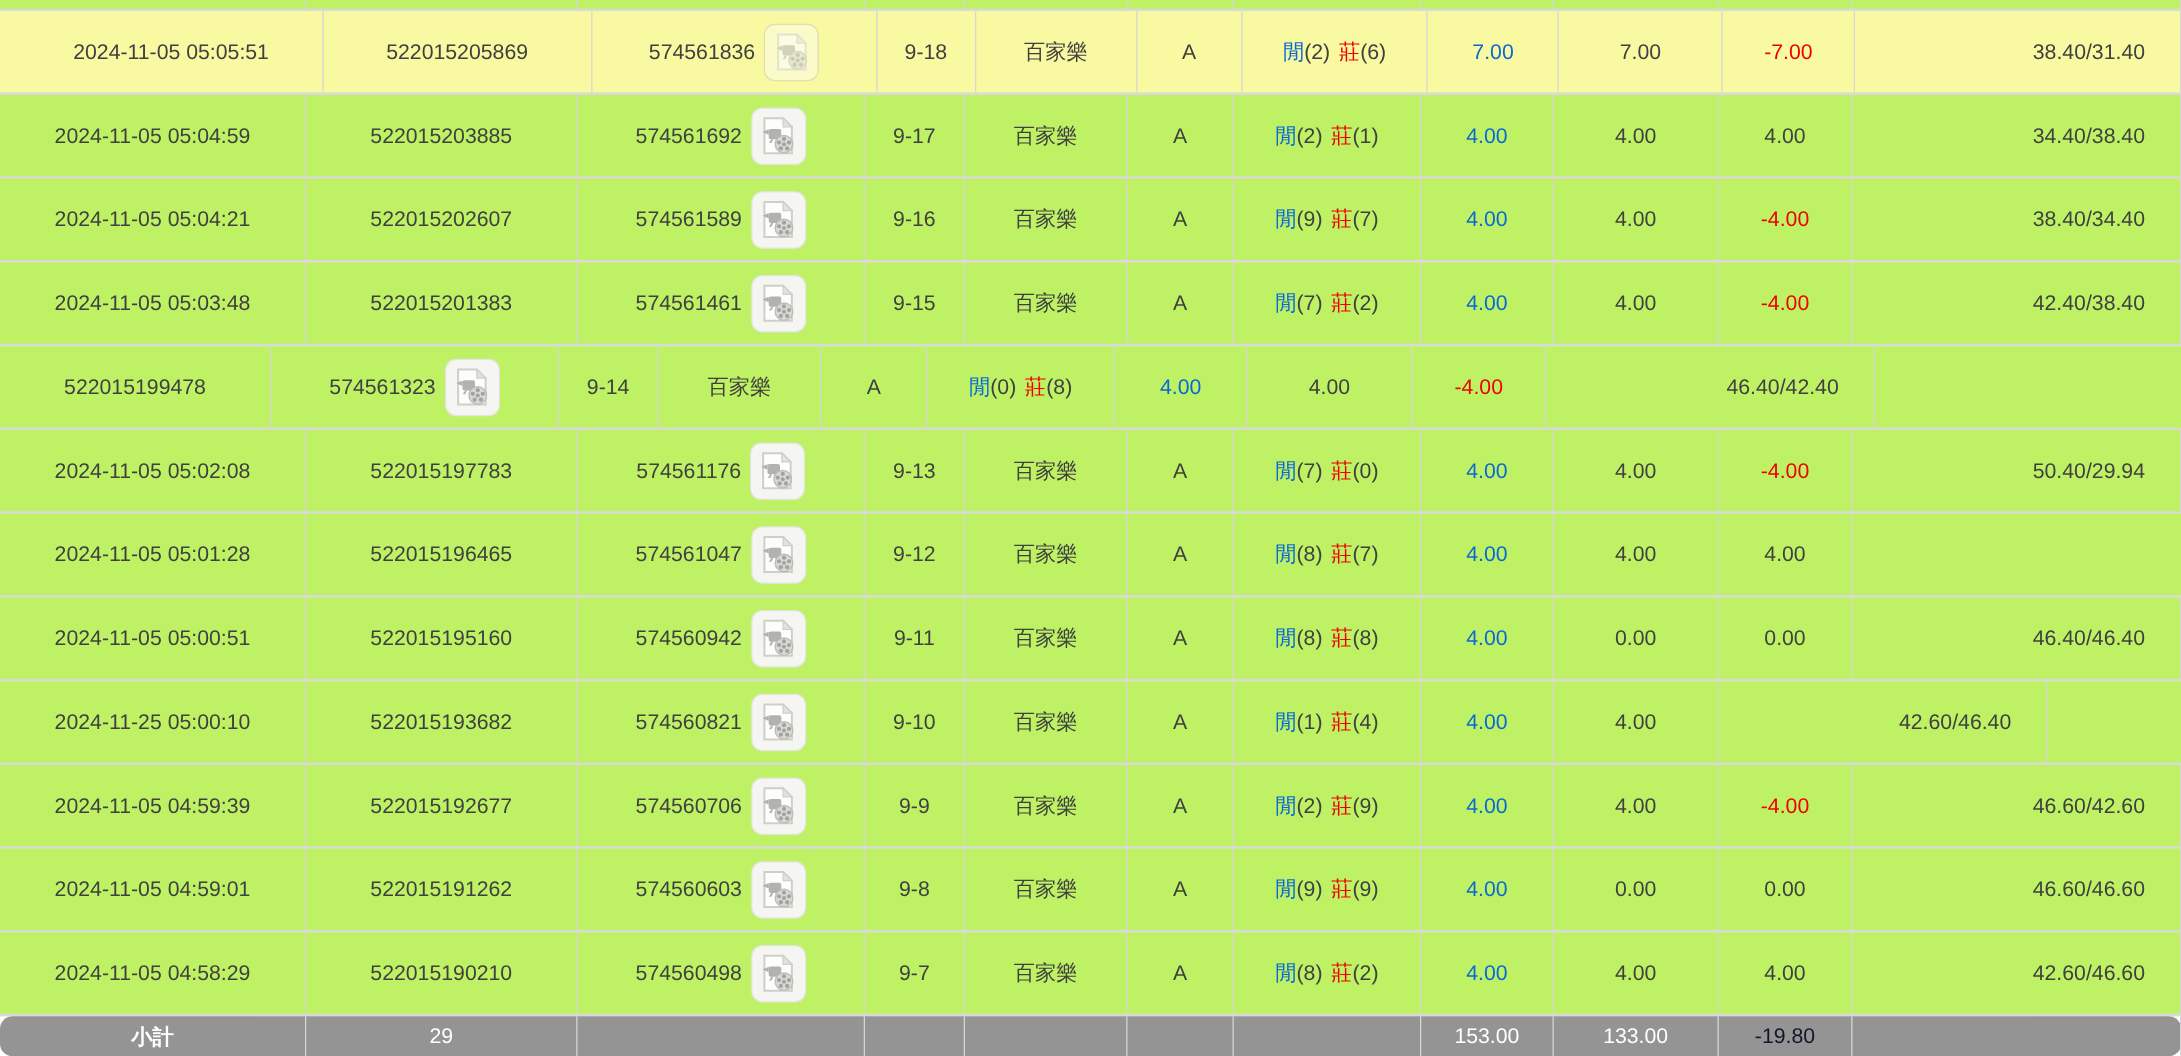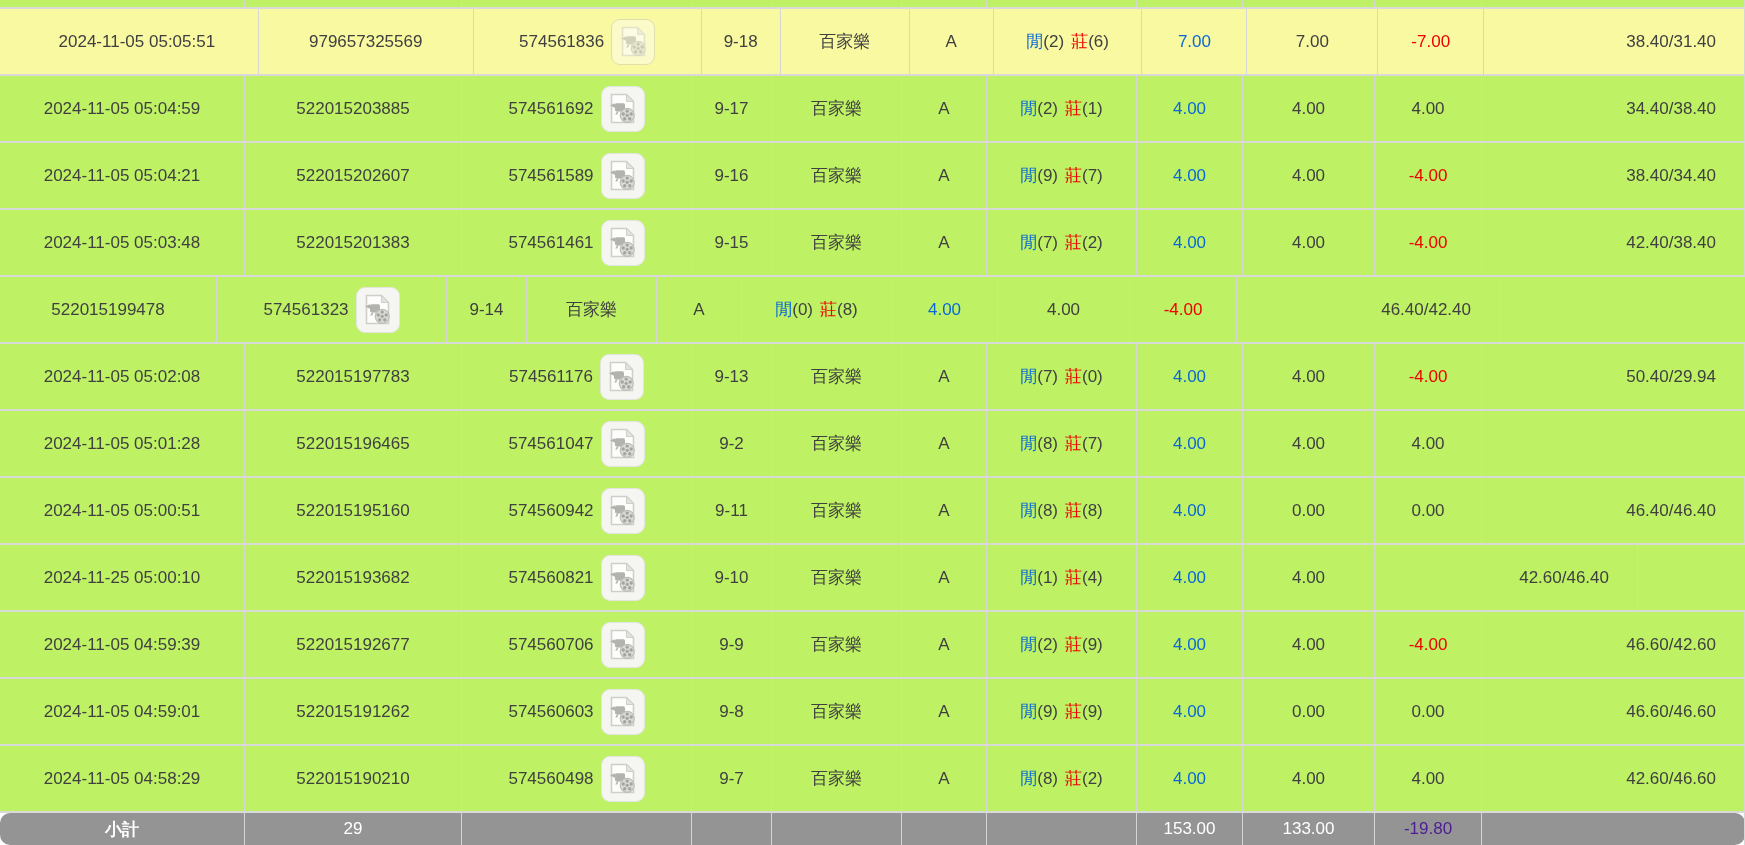--- a/index.html
+++ b/index.html
@@ -18,21 +18,21 @@
     border-right:1px solid #d6d6d6;
     display:flex;align-items:center;justify-content:center;
     white-space:nowrap;overflow:hidden;
   }
   .c1{width:245px}.c2{width:217px}.c3{width:230px}.c4{width:80px}
   .c5{width:130px}.c6{width:85px}.c7{width:150px}.c8{width:106px}
   .c9{width:132px}.c10{width:107px}
   .c11{width:263px;justify-content:flex-end;padding-right:28px}
   .blue{color:#0a68d6;}
   .red{color:#ee0000;}
-  .neg{color:#4c1d95;}
+  .neg{color:#0f172a;}
   .bold{font-weight:bold;}
   .gap{display:inline-block;width:7px;}
   .vbtn{
     width:44px;height:46px;margin-left:7px;flex:0 0 auto;
     border-radius:9px;background:#f5f5f2;border:1px solid #e4e4e0;
     display:flex;align-items:center;justify-content:center;cursor:pointer;padding:0;
   }
   .highlight .vbtn{background:rgba(255,255,255,0.42);border-color:rgba(222,220,170,0.9);}
   .highlight .vbtn svg{opacity:0.55;}
 </style>
@@ -49,21 +49,21 @@
       <div class="cell c6"></div>
       <div class="cell c7"></div>
       <div class="cell c8"></div>
       <div class="cell c9"></div>
       <div class="cell c10"></div>
       <div class="cell c11"></div>
     </div>
   <div style="display:contents"></div>
   <div class="row highlight">
       <div class="cell c1">2024-11-05 05:05:51</div>
-      <div class="cell c2">979657325569</div>
+      <div class="cell c2">522015205869</div>
       <div class="cell c3">
         <span>574561836</span>
         <button class="vbtn">
           <svg width="27" height="31" viewBox="0 0 27 31">
     <path d="M2.5 1.5 h15 l7 7 v21 h-22 z" fill="#fdfdfc" stroke="#cfcfca" stroke-width="1.6"></path>
     <path d="M17.5 1.5 l7 7 h-7 z" fill="#e3e3de" stroke="#cfcfca" stroke-width="1"></path>
     <path d="M1 12.5 l5 2.2 v-4.4 z" fill="#b2b2ae"></path>
     <rect x="6" y="10.2" width="10" height="8.2" rx="1.6" fill="#b2b2ae"></rect>
     <path d="M8 18.4 l-1.8 3 h2 l1.4-3 z" fill="#b2b2ae"></path>
     <path d="M13 18.4 l1.8 3 h-2 l-1.4-3 z" fill="#b2b2ae"></path>
@@ -297,21 +297,21 @@
     <circle cx="18.2" cy="22.3" r="7" fill="#dBdBd6" stroke="#bdbdb8" stroke-width="1.2"></circle>
     <circle cx="18.2" cy="22.3" r="1.6" fill="#a3a39f"></circle>
     <circle cx="18.2" cy="18.1" r="1.7" fill="#a3a39f"></circle>
     <circle cx="14.2" cy="21.0" r="1.7" fill="#a3a39f"></circle>
     <circle cx="15.7" cy="25.7" r="1.7" fill="#a3a39f"></circle>
     <circle cx="20.7" cy="25.7" r="1.7" fill="#a3a39f"></circle>
     <circle cx="22.2" cy="21.0" r="1.7" fill="#a3a39f"></circle>
   </svg>
         </button>
       </div>
-      <div class="cell c4">9-2</div>
+      <div class="cell c4">9-12</div>
       <div class="cell c5">百家樂</div>
       <div class="cell c6">A</div>
       <div class="cell c7">
         <span class="blue">閒</span>
         <span>(8)</span>
         <span class="gap"></span>
         <span class="red">莊</span>
         <span>(7)</span>
       </div>
       <div class="cell c8 blue">4.00</div>

